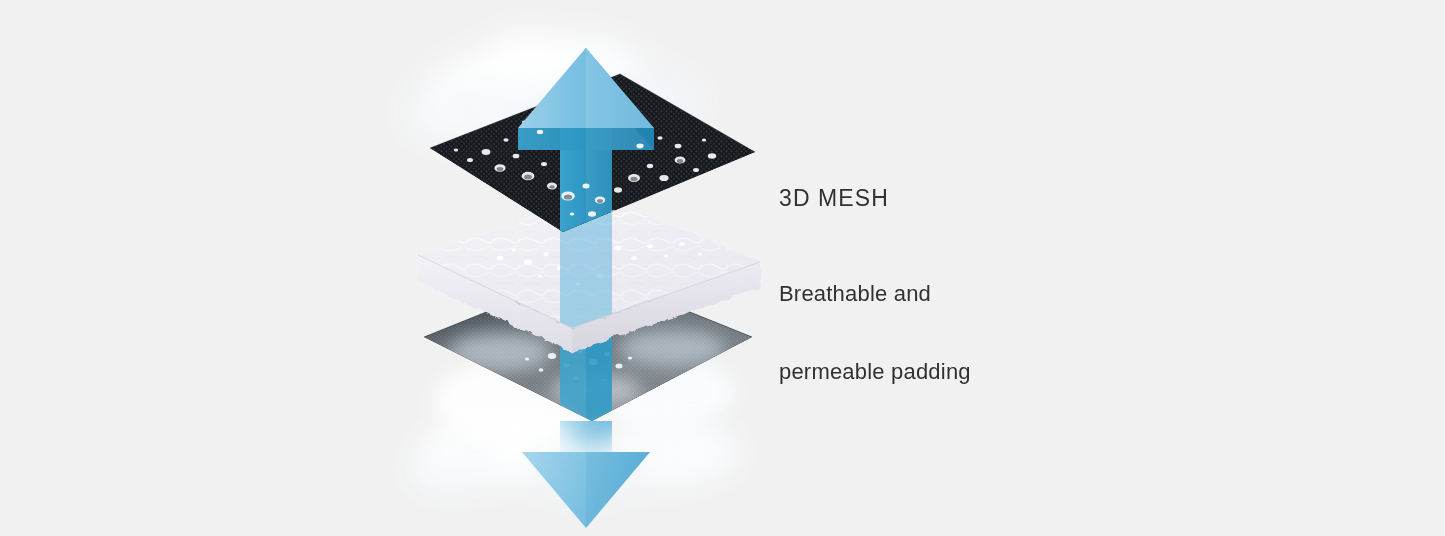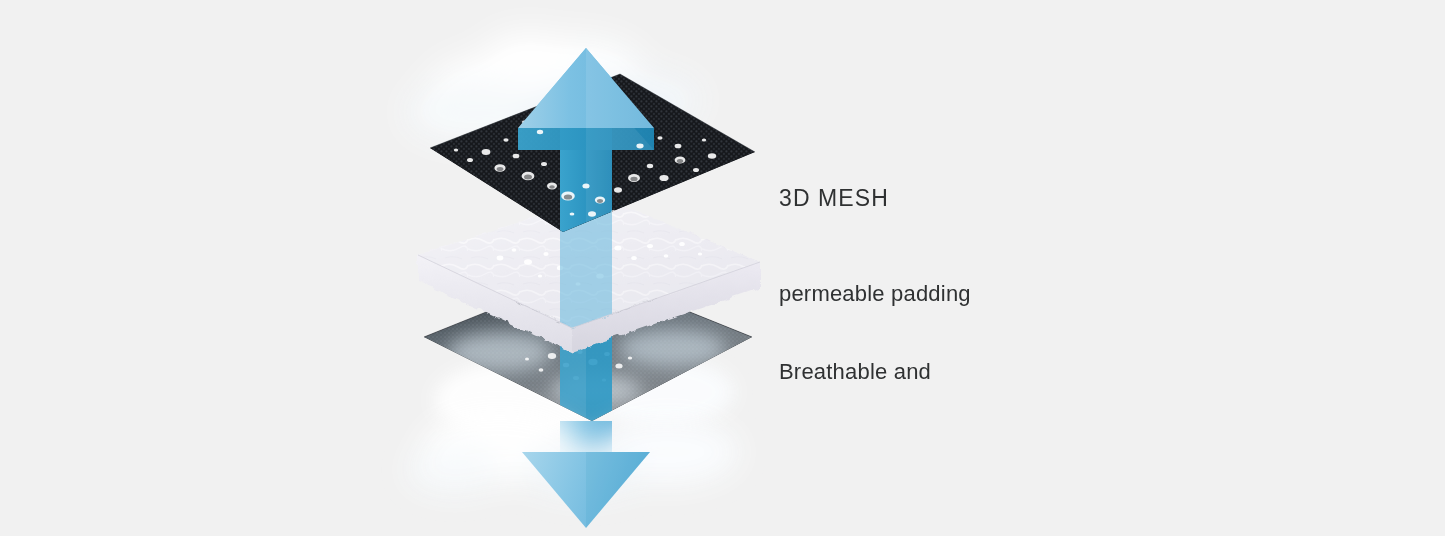--- a/index.html
+++ b/index.html
@@ -297,18 +297,18 @@
       <polygon points="586,48 654,128 586,128" fill="#ffffff" opacity="0.10"></polygon>
     </g>
 
   </svg>
 
   <div class="label" id="label-mesh">
     <span class="line">3D MESH</span>
   </div>
 
   <div class="label" id="label-padding">
+    <span class="line">Breathable and</span>
     <span class="line">permeable padding</span>
-    <span class="line">Breathable and</span>
   </div>
 
 
 </div>
 
 </body></html>

